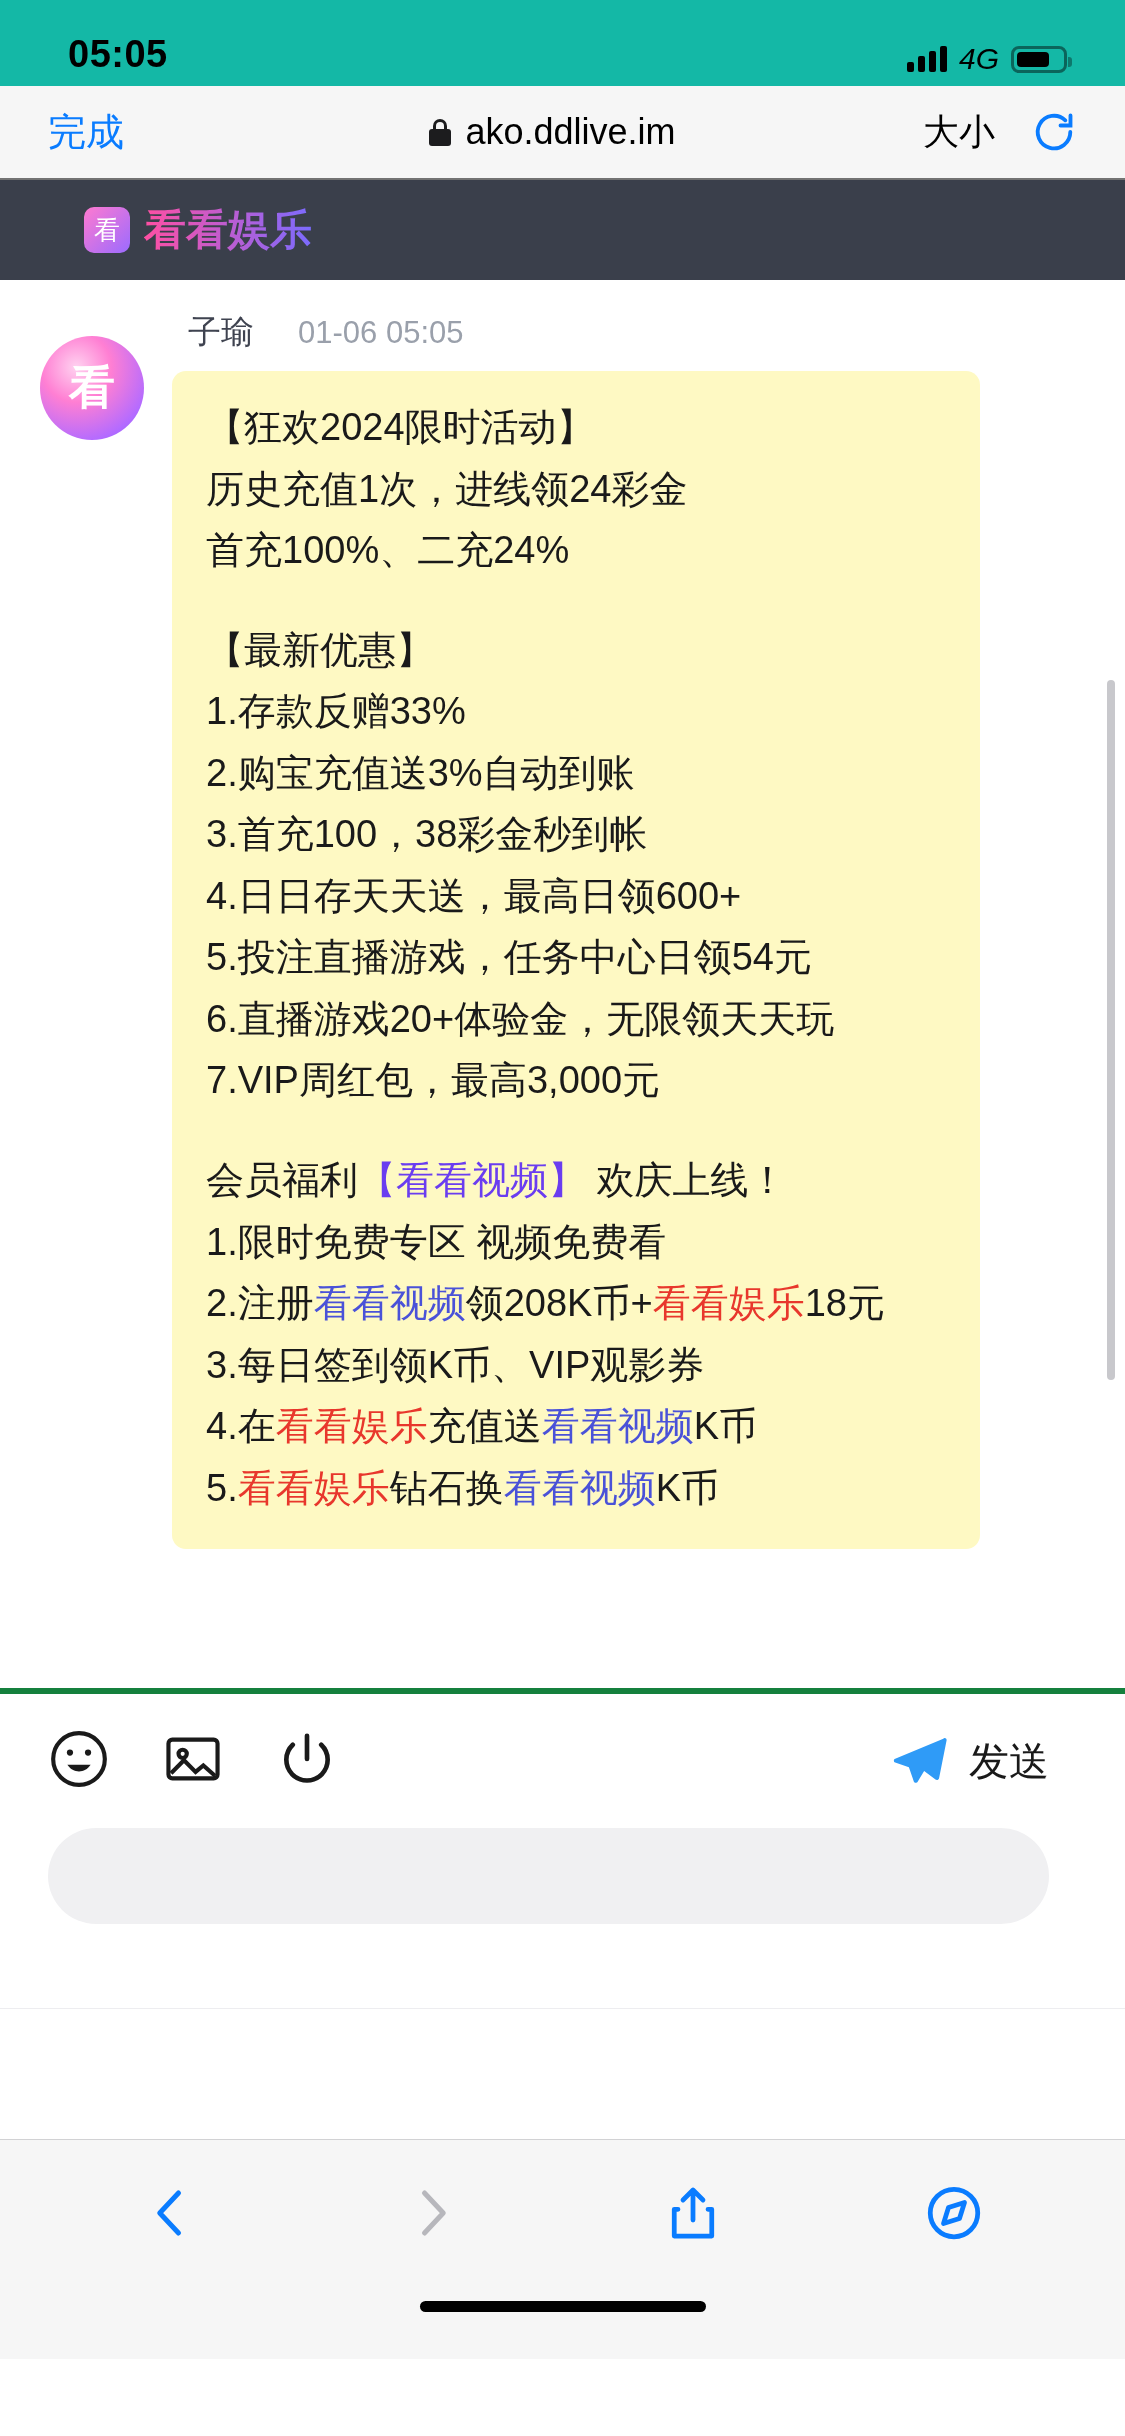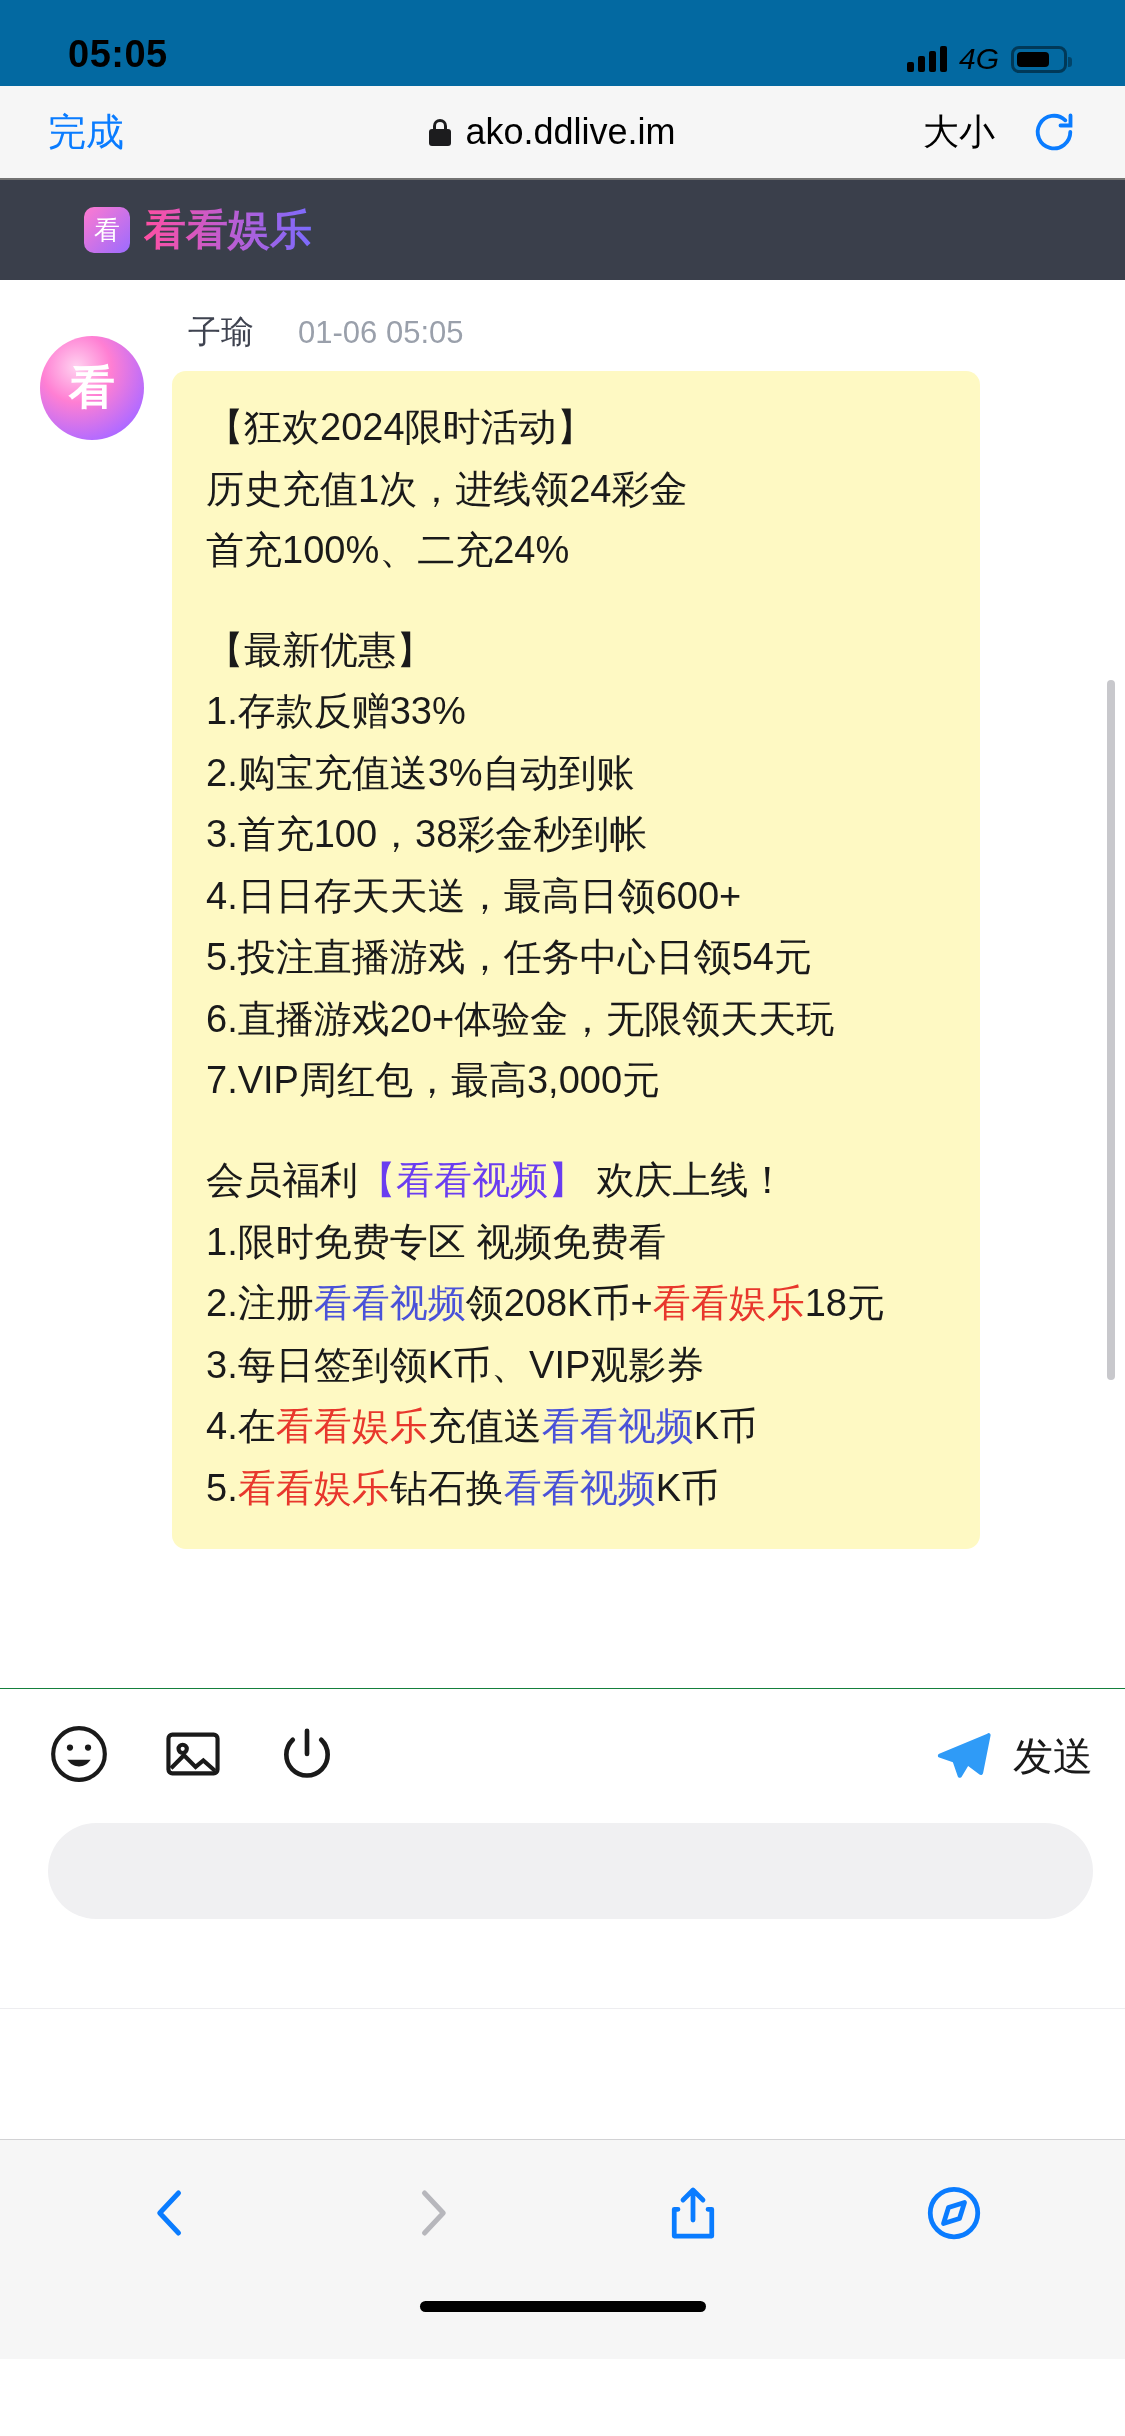--- a/index.html
+++ b/index.html
@@ -11,21 +11,21 @@
     width: 1125px;
     height: 2436px;
     font-family: "Liberation Sans", sans-serif;
     overflow: hidden;
     position: relative;
   }
 
   
   .status-bar {
     height: 86px;
-    background: #0369a1;
+    background: #14b8a6;
     display: flex;
     align-items: flex-end;
     justify-content: space-between;
     padding: 0 58px 10px 58px;
     box-sizing: border-box;
   }
   .status-time {
     font-size: 38px;
     font-weight: 600;
     color: #000;
@@ -249,23 +249,23 @@
     right: 10px;
     top: 400px;
     width: 8px;
     height: 700px;
     background: #c8c8cc;
     border-radius: 4px;
   }
 
   
   .composer {
-    border-top: 1px solid #15803d;
+    border-top: 6px solid #15803d;
     background: #fff;
-    padding: 34px 32px 0 48px;
+    padding: 34px 76px 0 48px;
     box-sizing: border-box;
     height: 320px;
   }
   .composer-tools {
     display: flex;
     align-items: center;
     gap: 52px;
     position: relative;
   }
   .tool-icon { display: block; }

